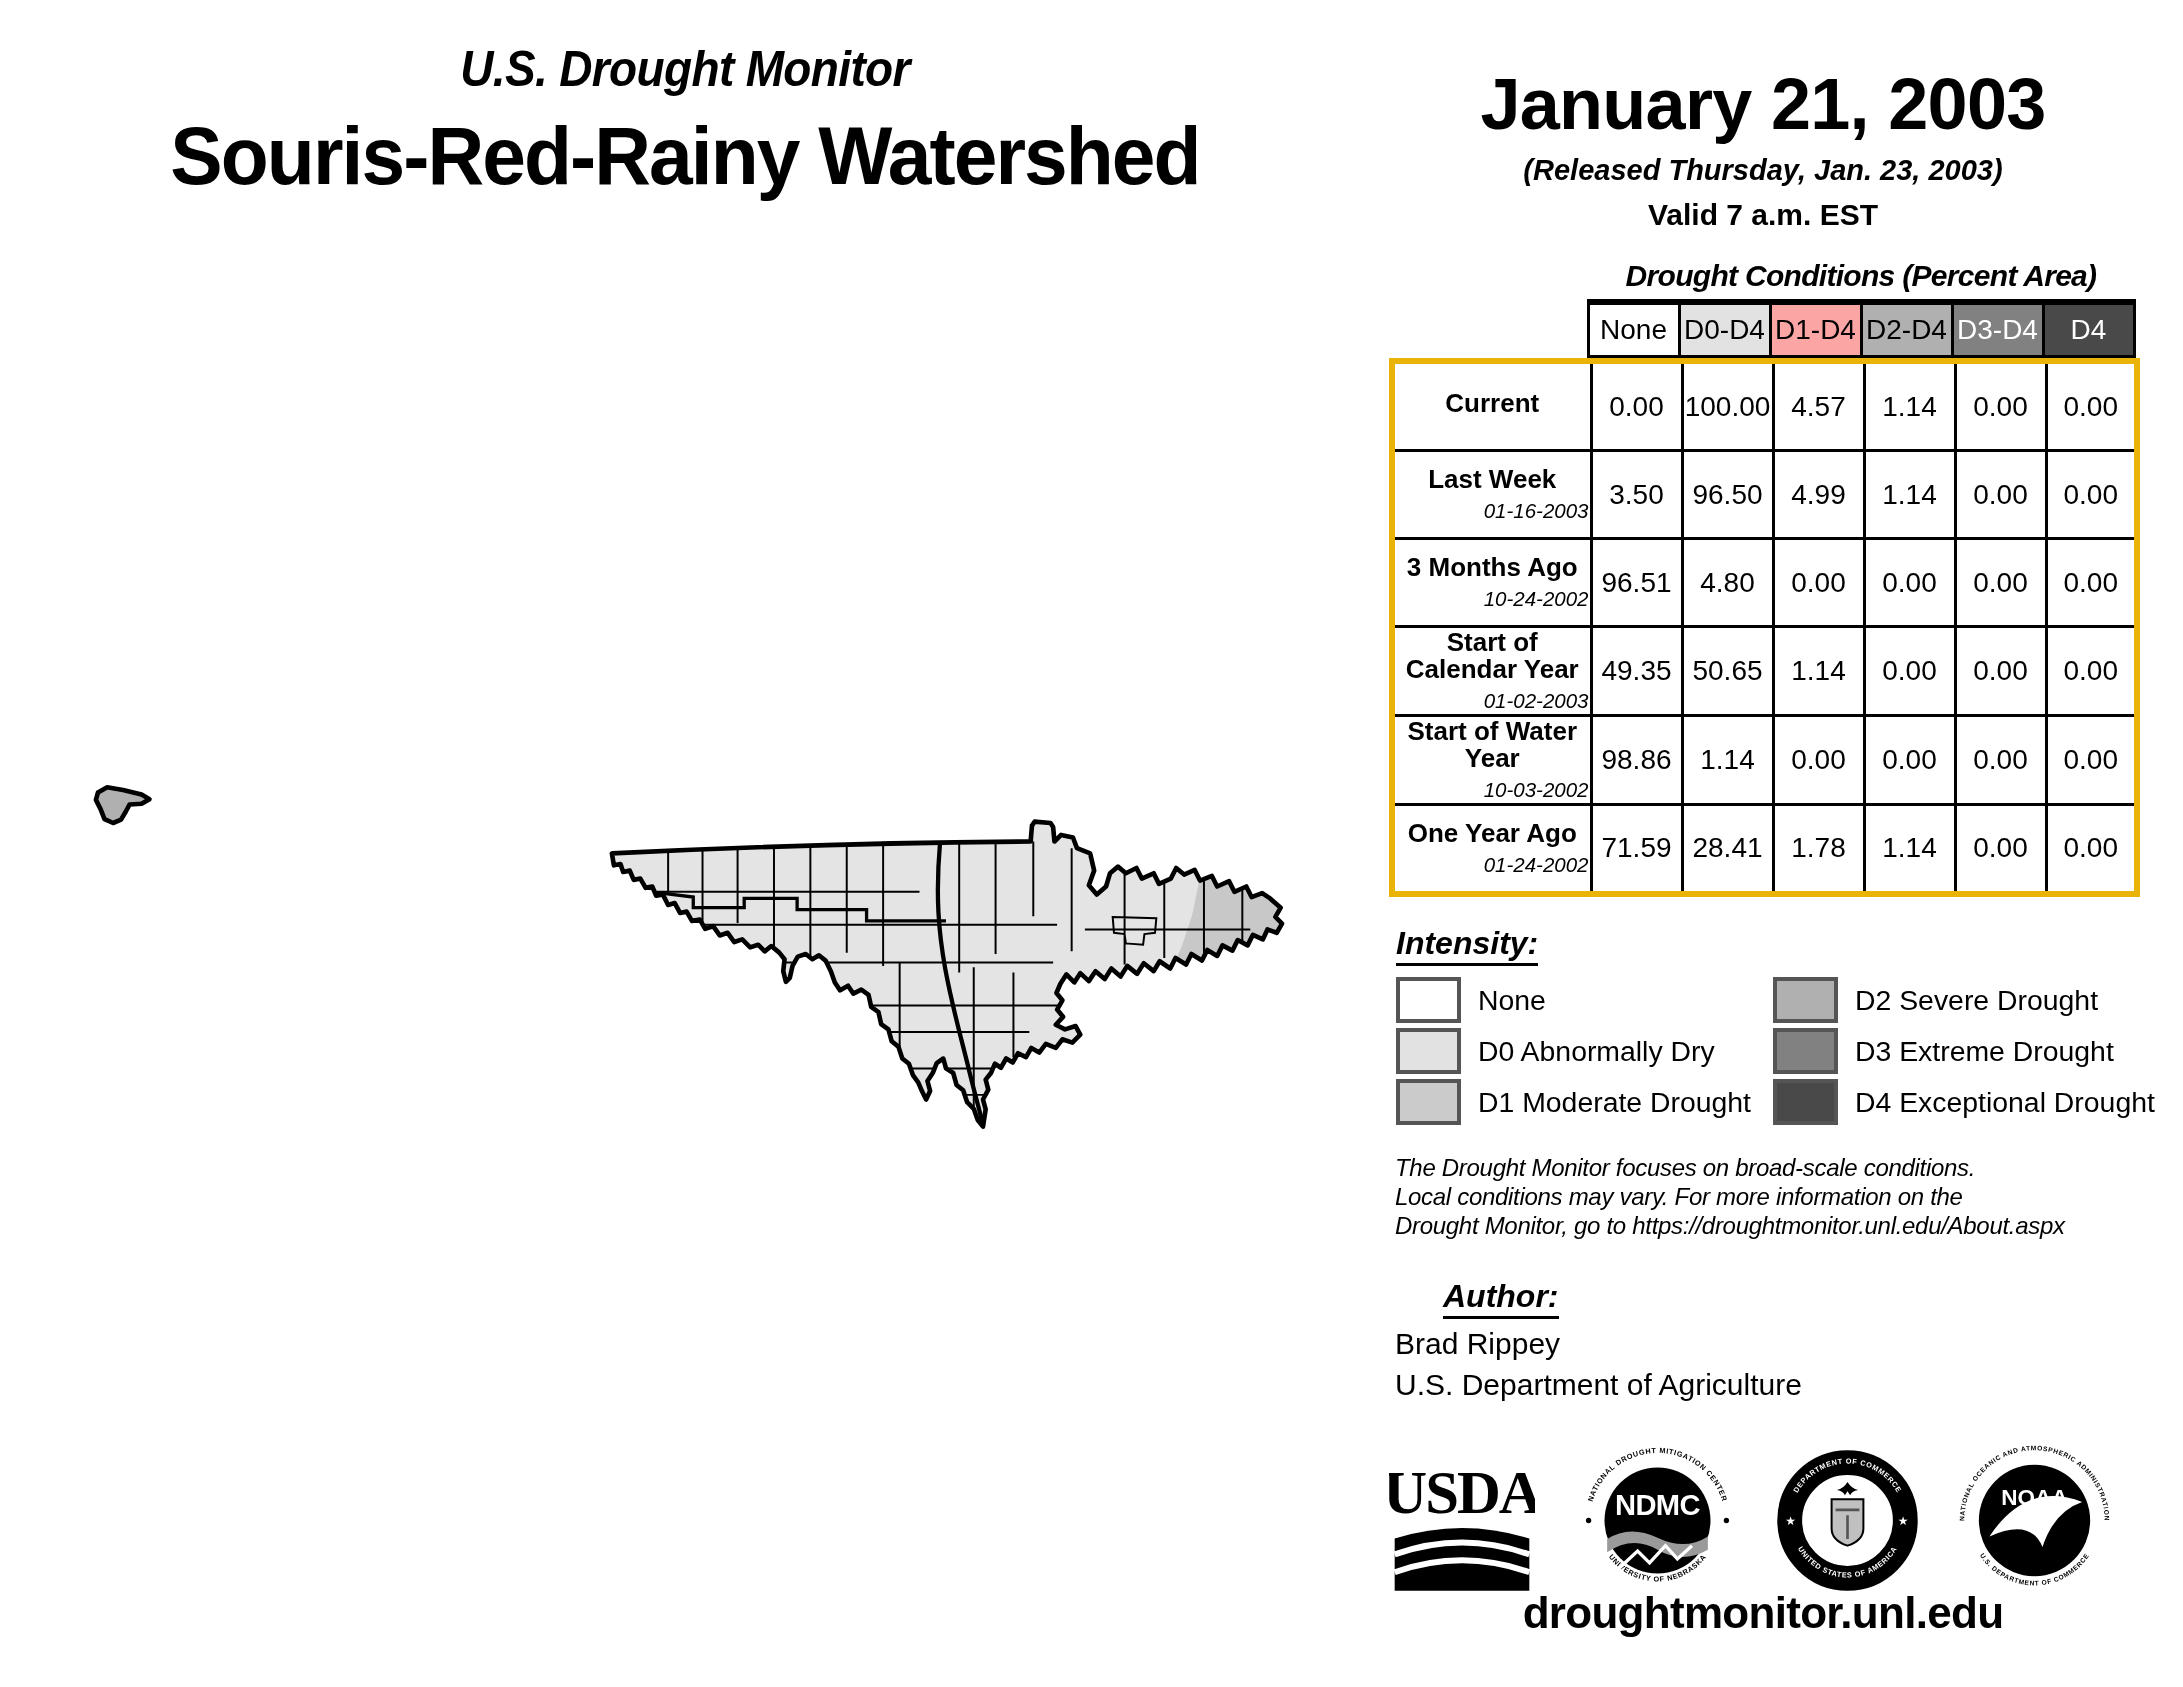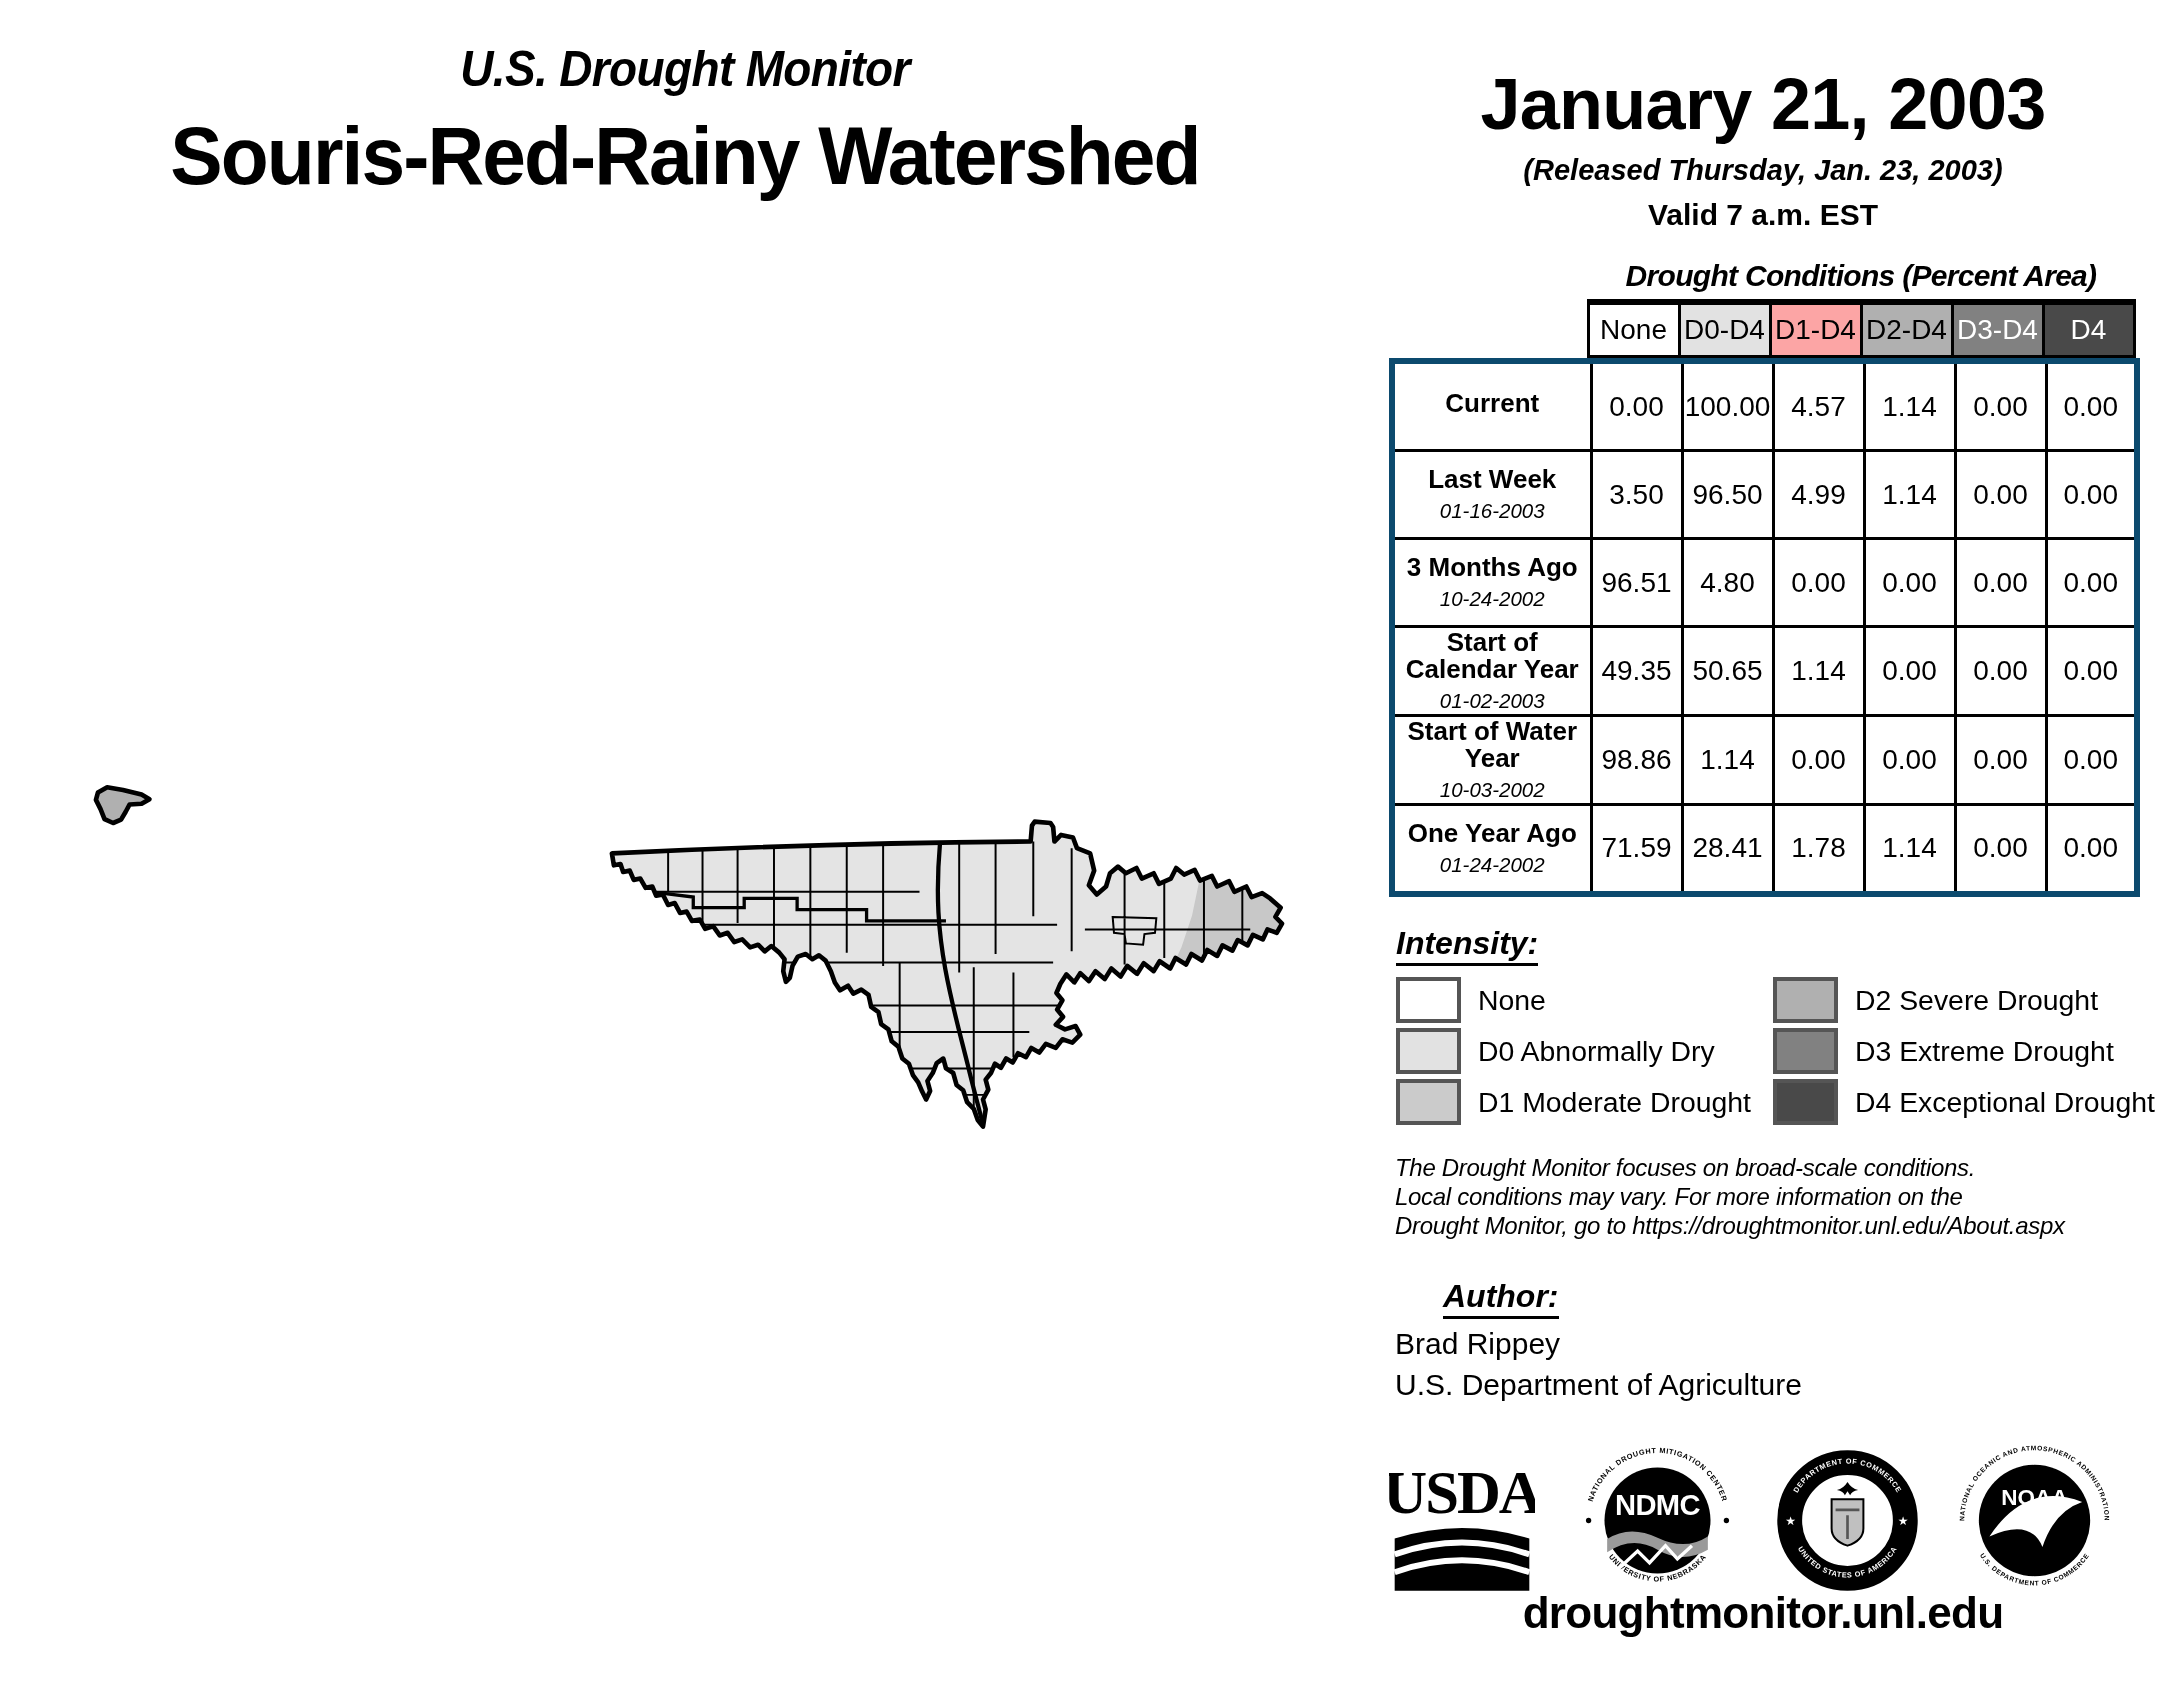--- a/index.html
+++ b/index.html
@@ -19,25 +19,25 @@
   
   .tbl-title{position:absolute;left:1585px;top:259px;width:552px;text-align:center;
     font-size:30px;font-style:italic;font-weight:bold;letter-spacing:-0.7px;}
   .dm-tables{position:absolute;left:1389px;top:299px;}
   table{border-collapse:collapse;table-layout:fixed;width:745px;}
   col.c-lab{width:199px;}
   col.c-dat{width:91px;}
   .hdr th{border:3.3px solid #000;border-top:6px solid #000;height:48px;
     font-size:28px;font-weight:normal;text-align:center;vertical-align:middle;}
   .hdr td.blank{border:none;background:#fff;}
-  .bdy{border:6px solid #0c4a6e;}
+  .bdy{border:6px solid #eab308;}
   .bdy td{border:3.3px solid #000;height:83px;text-align:center;vertical-align:middle;}
   .bdy td.value{font-size:28px;}
   .rl-label{font-size:26px;font-weight:bold;line-height:1.05;}
-  .rl-date{font-size:20.5px;font-style:italic;margin-top:5.3px;}
+  .rl-date{font-size:20.5px;font-style:italic;margin-top:5.3px;text-align:right;}
   .c-none{background:#ffffff;color:#000;}
   .c-d0{background:#e2e2e2;color:#000;}
   .c-d1{background:#fca5a5;color:#000;}
   .c-d2{background:#b0b0b0;color:#000;}
   .c-d3{background:#818181;color:#fff;}
   .c-d4{background:#494949;color:#fff;}
   
   .legend-title{position:absolute;left:1396px;top:925px;font-size:32px;font-weight:bold;font-style:italic;
     border-bottom:3.3px solid #000;padding-bottom:1.3px;}
   .legend-item{position:absolute;display:flex;align-items:center;height:44px;}

